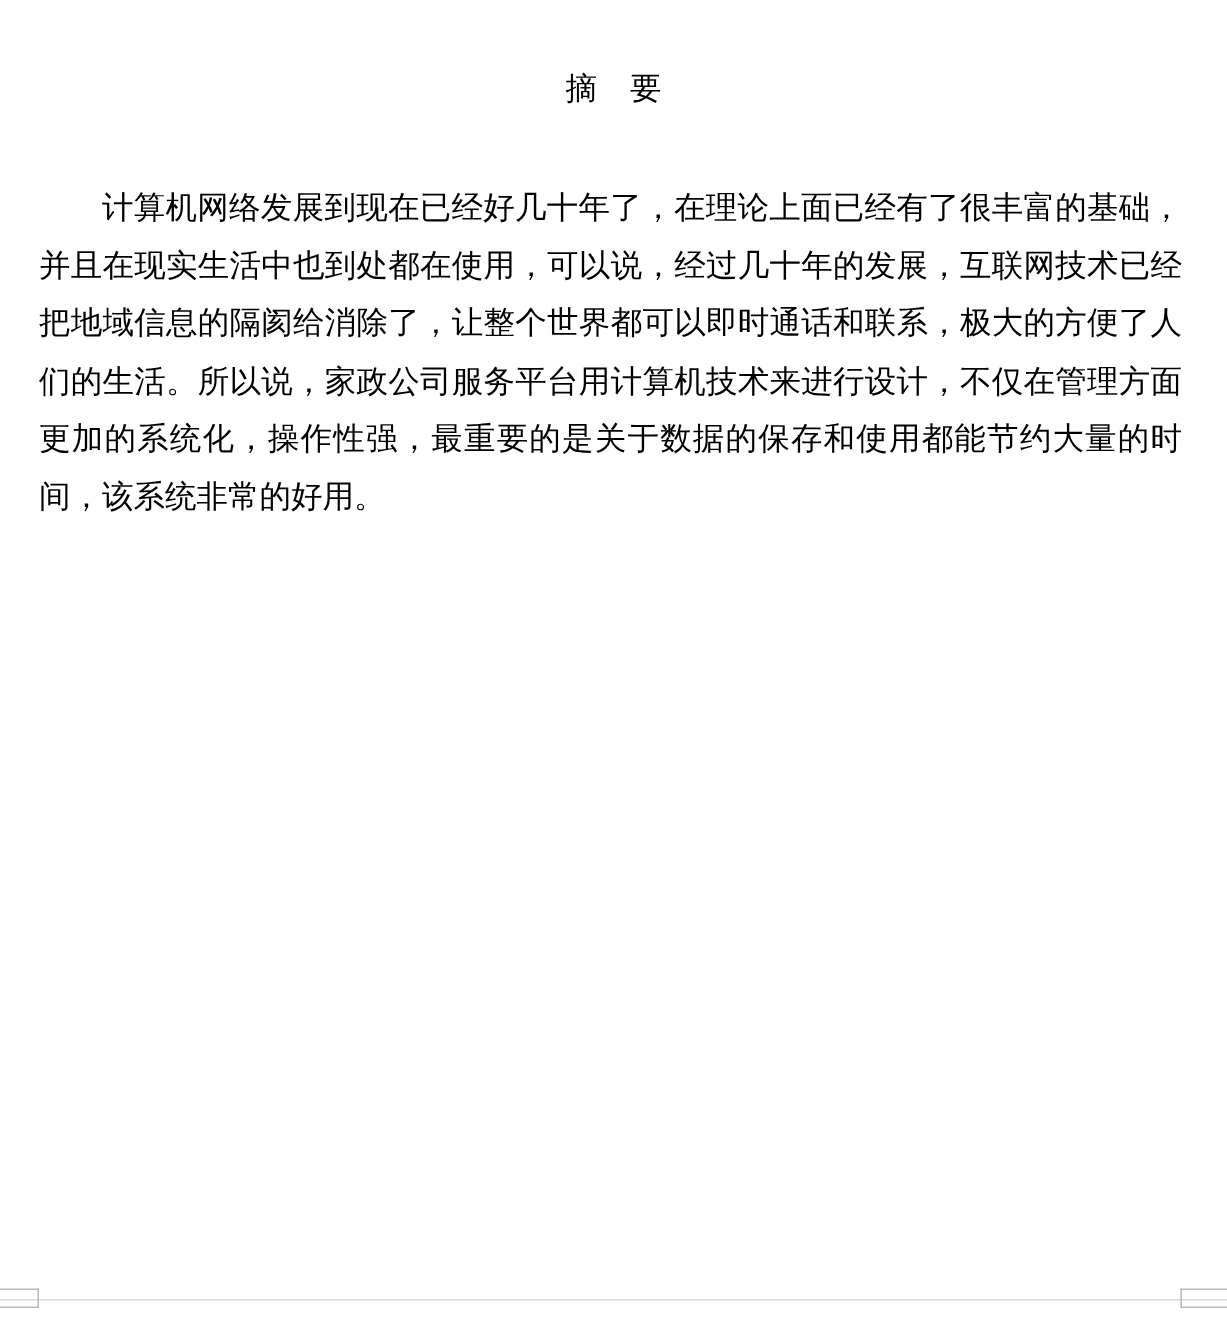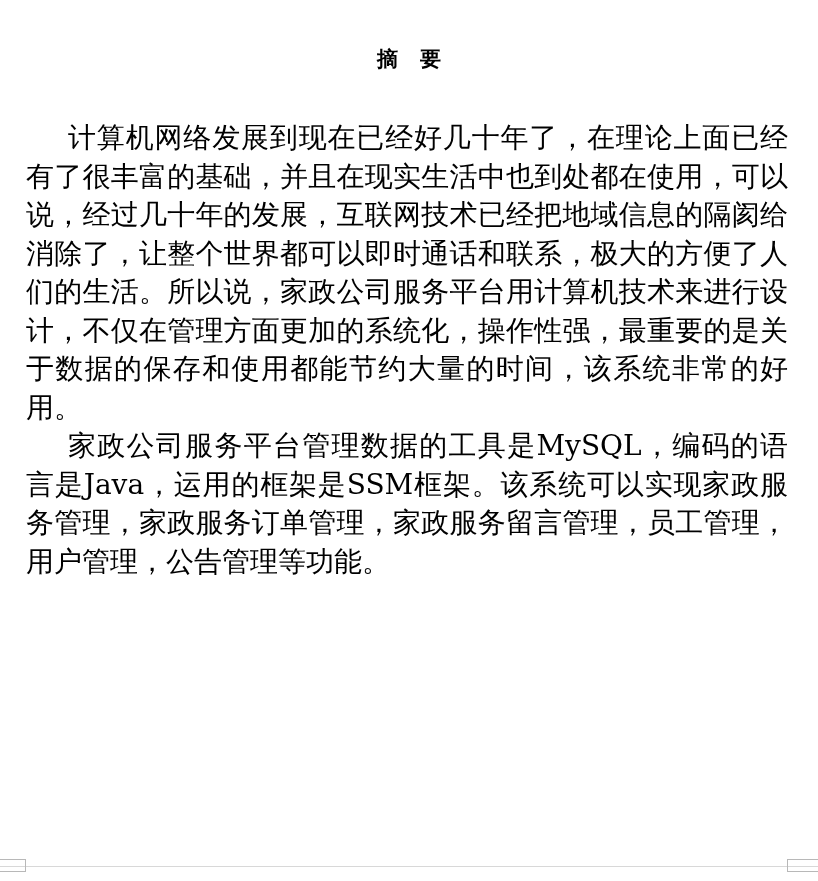--- a/index.html
+++ b/index.html
@@ -22,32 +22,32 @@
       width: 818px;
       height: 881px;
     }
     .title {
       position: absolute;
       left: 0;
       top: 44px;
       width: 818px;
       text-align: center;
       font-family: "DejaVu Sans", "Liberation Sans", sans-serif;
-      font-weight: bold;
+      font-weight: normal;
       font-size: 21px;
       line-height: 30px;
       letter-spacing: 0;
     }
     .title .gap { display: inline-block; width: 22px; }
     .body-text {
       position: absolute;
       left: 26px;
       top: 119px;
       width: 762px;
-      font-size: 28px;
+      font-size: 21px;
       line-height: 38.5px;
       text-align: justify;
       text-justify: inter-character;
     }
     .body-text p {
       margin: 0;
       text-indent: 42px;
     }
     .keywords {
       position: absolute;
@@ -90,20 +90,19 @@
   </style>
 </head>
 <body>
 
 <div class="page">
 
   <div class="title"><span>摘</span><span class="gap"></span><span>要</span></div>
 
   <div class="body-text">
     <p>计算机网络发展到现在已经好几十年了，在理论上面已经有了很丰富的基础，并且在现实生活中也到处都在使用，可以说，经过几十年的发展，互联网技术已经把地域信息的隔阂给消除了，让整个世界都可以即时通话和联系，极大的方便了人们的生活。所以说，家政公司服务平台用计算机技术来进行设计，不仅在管理方面更加的系统化，操作性强，最重要的是关于数据的保存和使用都能节约大量的时间，该系统非常的好用。</p>
-    <p>家政公司服务平台管理数据的工具是MySQL，编码的语言是Java，运用的框架是SSM框架。该系统可以实现家政服务管理，家政服务订单管理，家政服务留言管理，员工管理，用户管理，公告管理等功能。</p>
   </div>
 
 
   <div class="page-break-line"></div>
   <div class="corner-mark corner-left"></div>
   <div class="corner-mark corner-right"></div>
 </div>
 
 </body></html>

